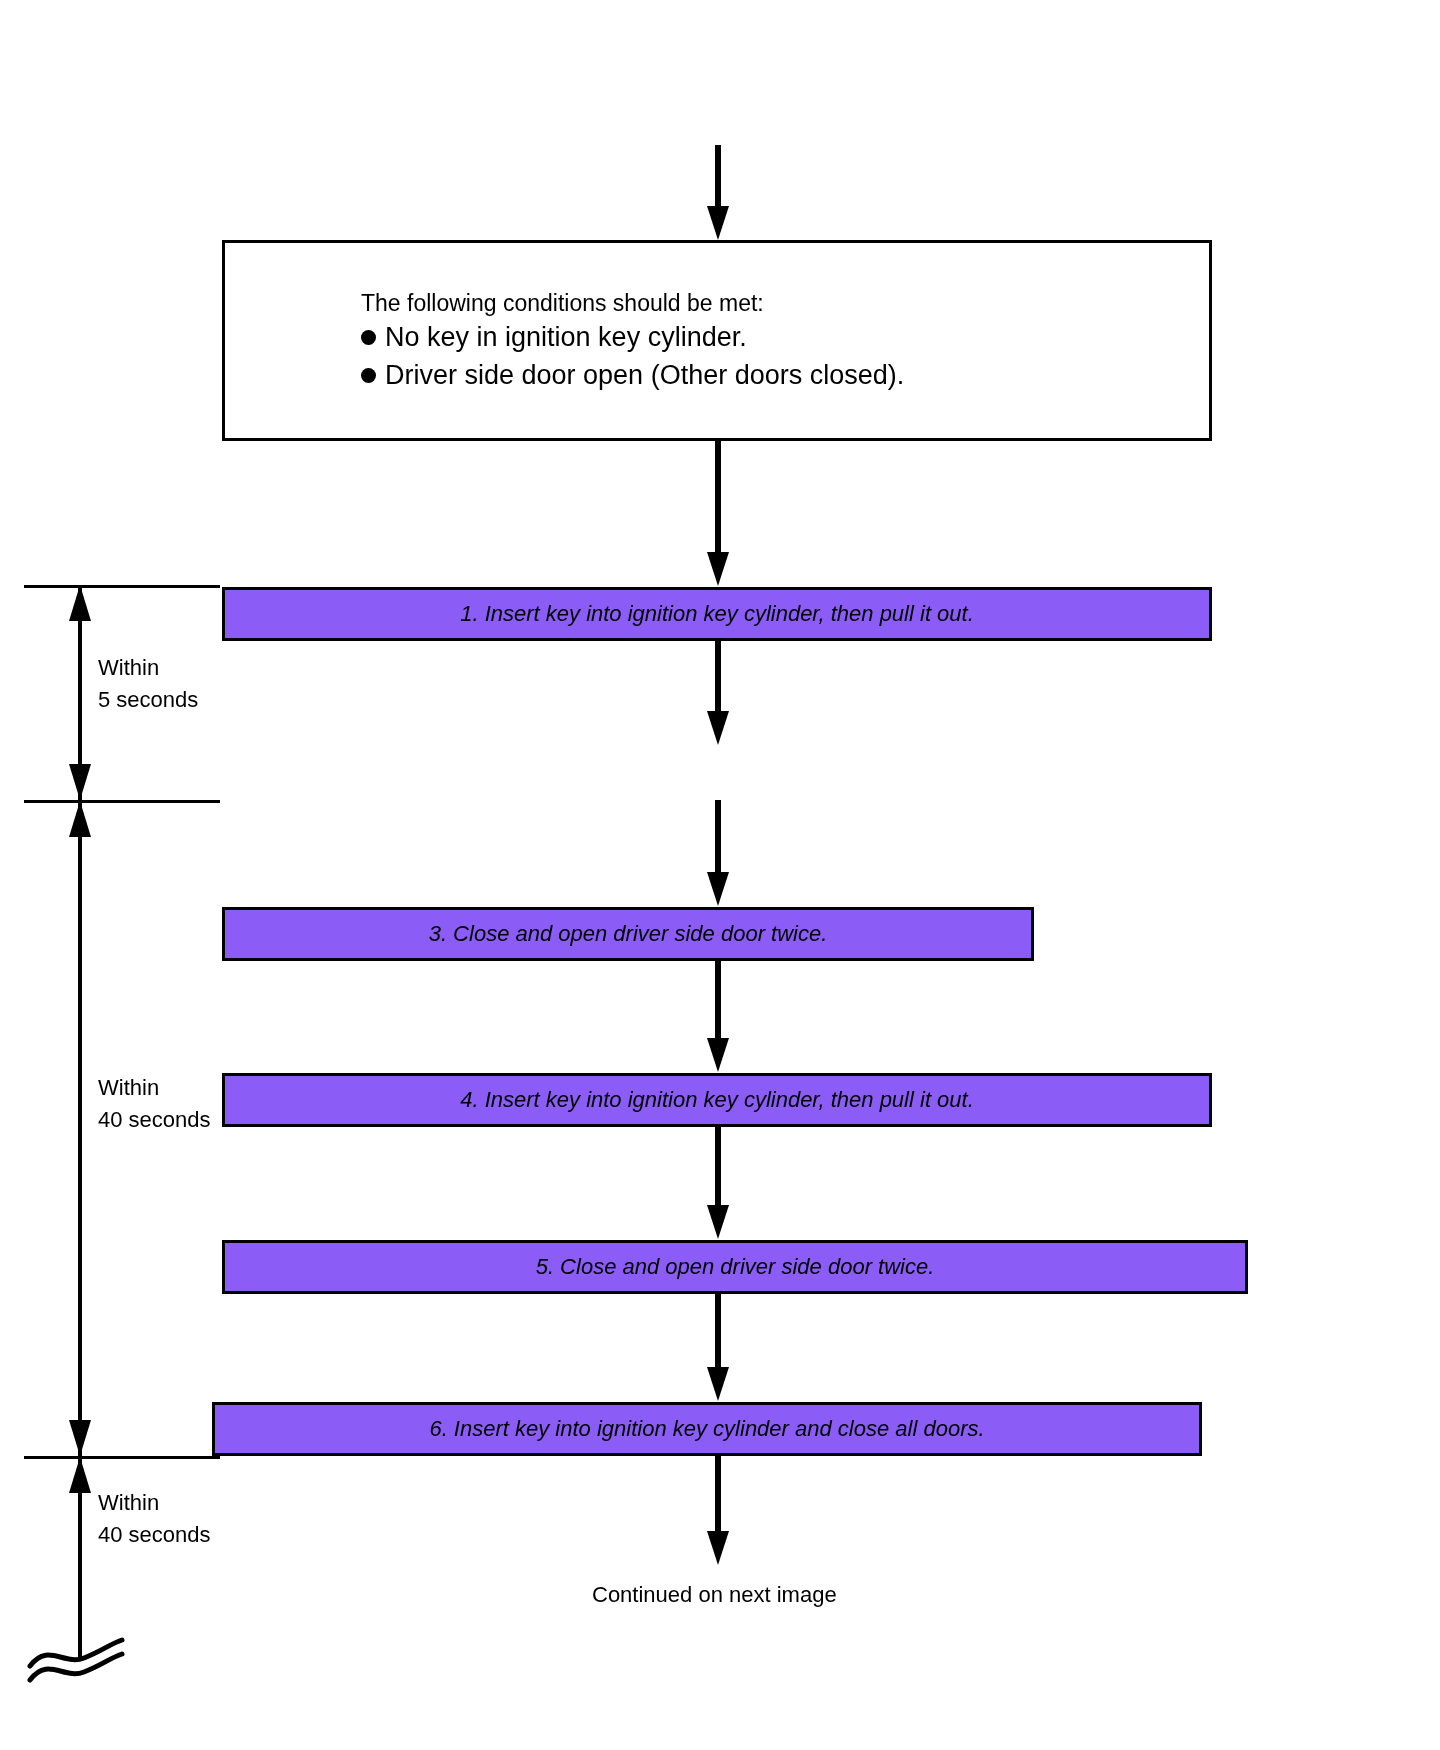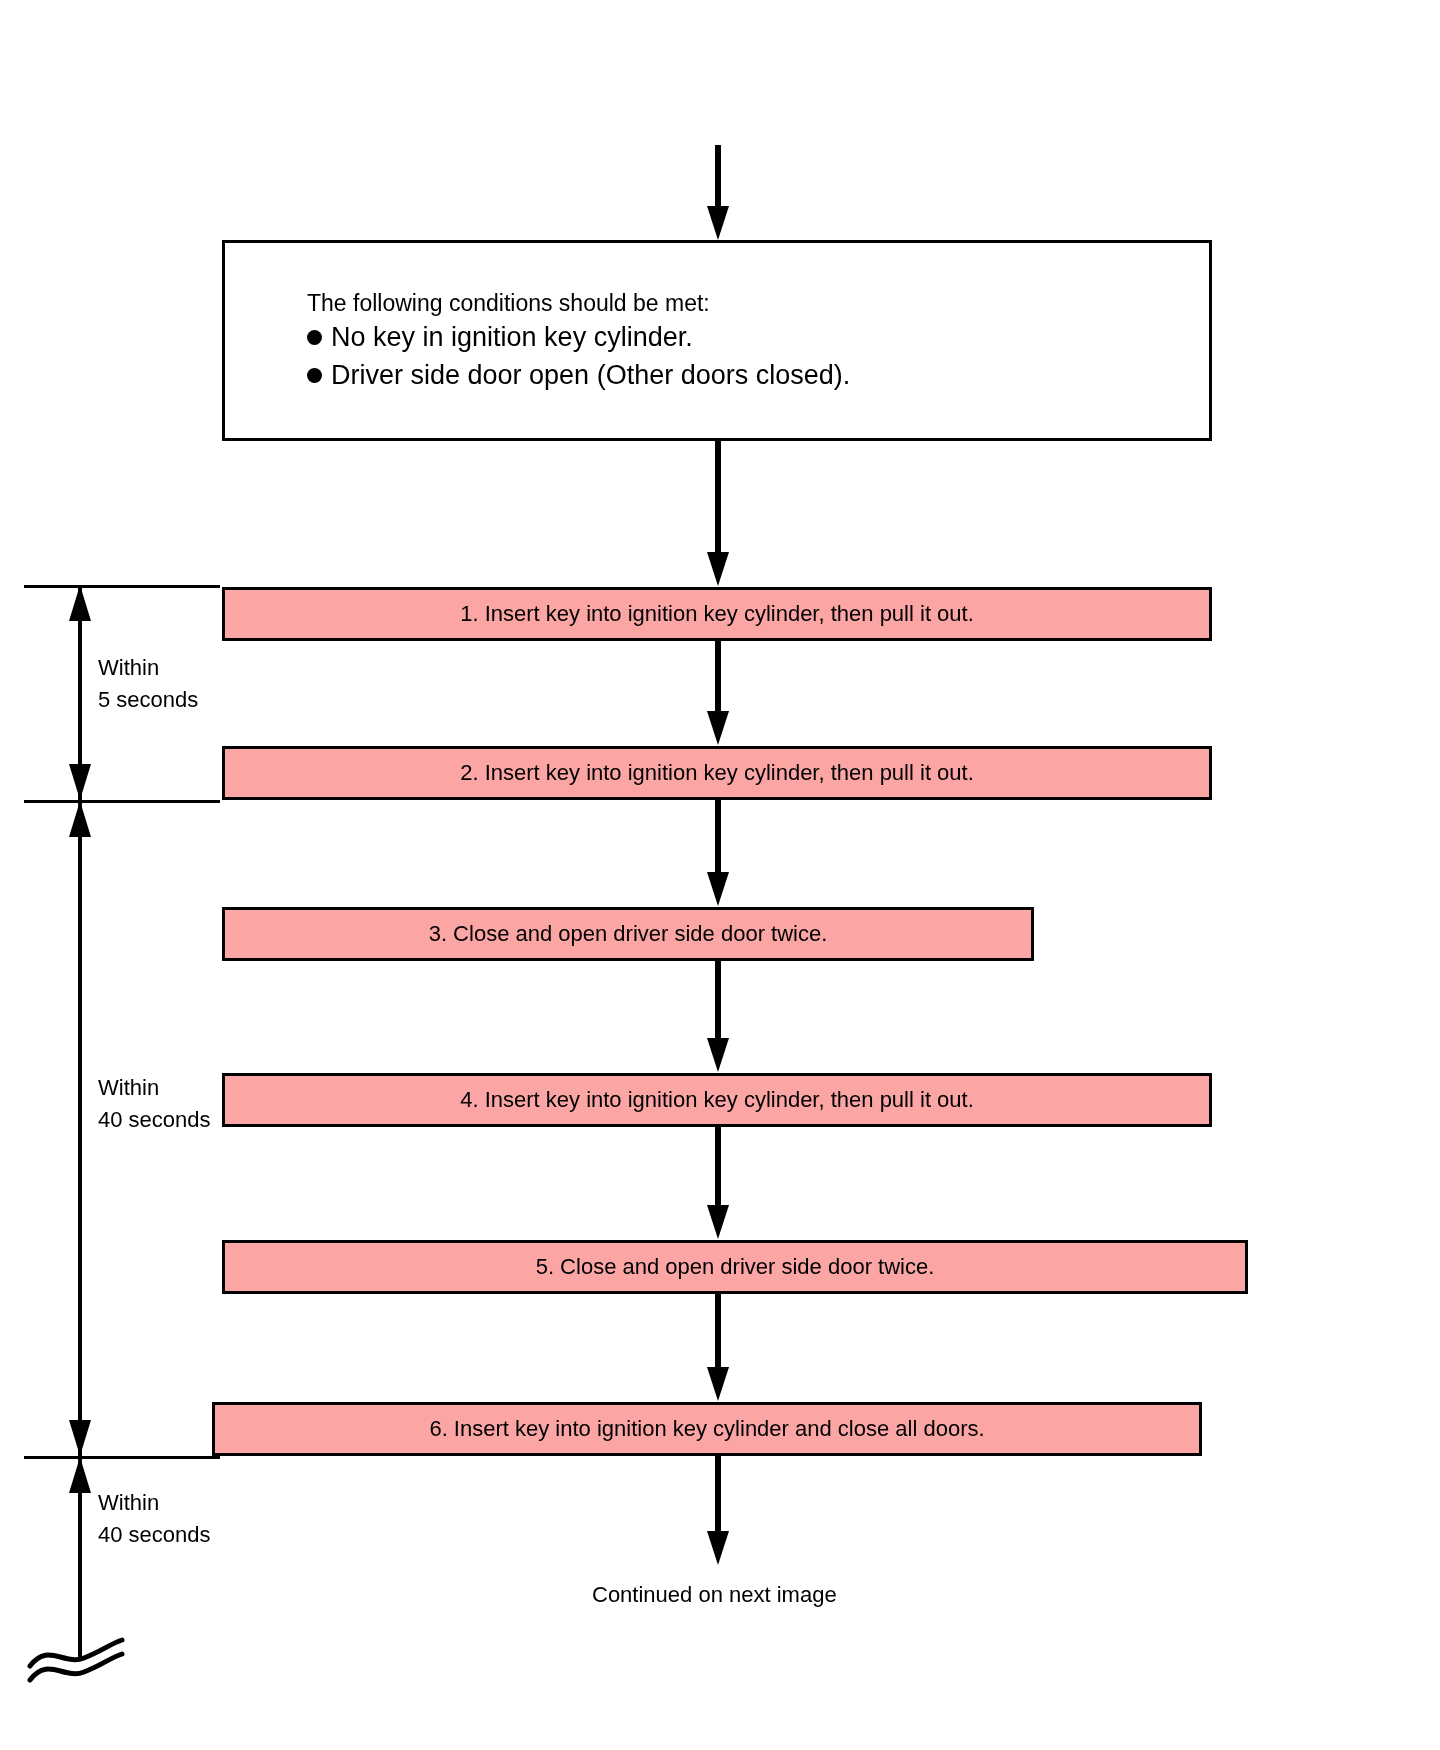--- a/index.html
+++ b/index.html
@@ -59,21 +59,22 @@
   }
 
   
   .pbox {
     position: absolute;
     border: 3px solid #000;
     box-sizing: border-box;
     display: flex;
     align-items: center;
     justify-content: center;
-    background: #fca5a5;
+    background: #8b5cf6;
+    font-style: italic;
   }
   .pbox-text {
     font-size: 22px;
     line-height: 1.25;
     white-space: nowrap;
   }
 
   
   .cond-box {
     position: absolute;
@@ -81,21 +82,22 @@
     top: 240px;
     width: 990px;
     height: 201px;
     border: 3px solid #000;
     box-sizing: border-box;
     display: flex;
     align-items: center;
     justify-content: flex-start;
   }
   .cond-inner {
-    padding-left: 82px;
+    padding-left: 120px;
+    margin-left: 16px;
   }
   .cond-line {
     font-size: 23px;
     line-height: 1.40;
     white-space: nowrap;
   }
   .cond-bullet-line {
     font-size: 27px;
     line-height: 1.40;
     white-space: nowrap;
@@ -226,23 +228,20 @@
 
   <div class="pbox" style="left:222px; top:587px; width:990px; height:54px;">
     <div class="pbox-text">1. Insert key into ignition key cylinder, then pull it out.</div>
   </div>
 
   <div class="arrow" style="left:718px; top:641px; height:105px;">
     <div class="shaft" style="height:71px;"></div>
     <div class="head-down" style="top:70px;"></div>
   </div>
 
-  <div class="pbox" style="left:222px; top:746px; width:990px; height:54px;">
-    <div class="pbox-text">2. Insert key into ignition key cylinder, then pull it out.</div>
-  </div>
 
   <div class="arrow" style="left:718px; top:800px; height:107px;">
     <div class="shaft" style="height:73px;"></div>
     <div class="head-down" style="top:72px;"></div>
   </div>
 
   <div class="pbox" style="left:222px; top:907px; width:812px; height:54px;">
     <div class="pbox-text">3. Close and open driver side door twice.</div>
   </div>
 

